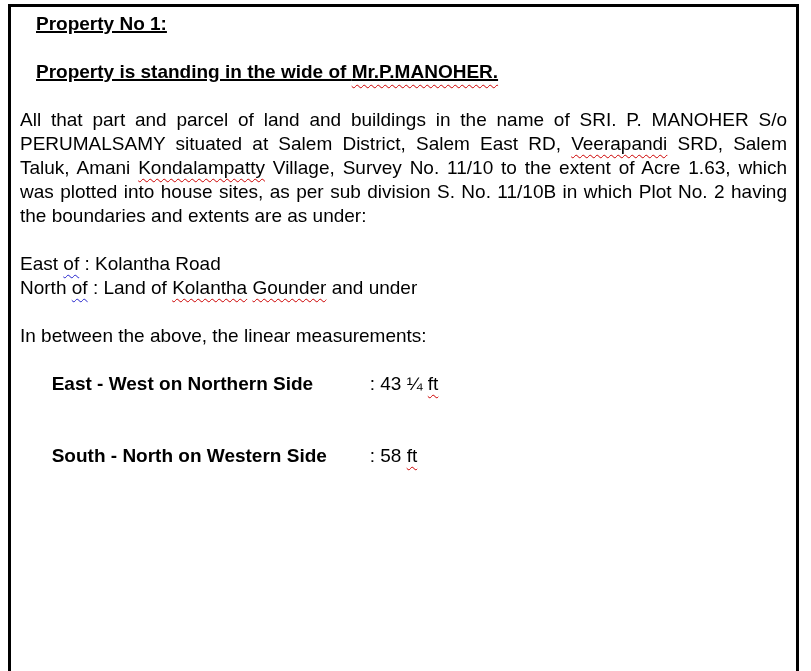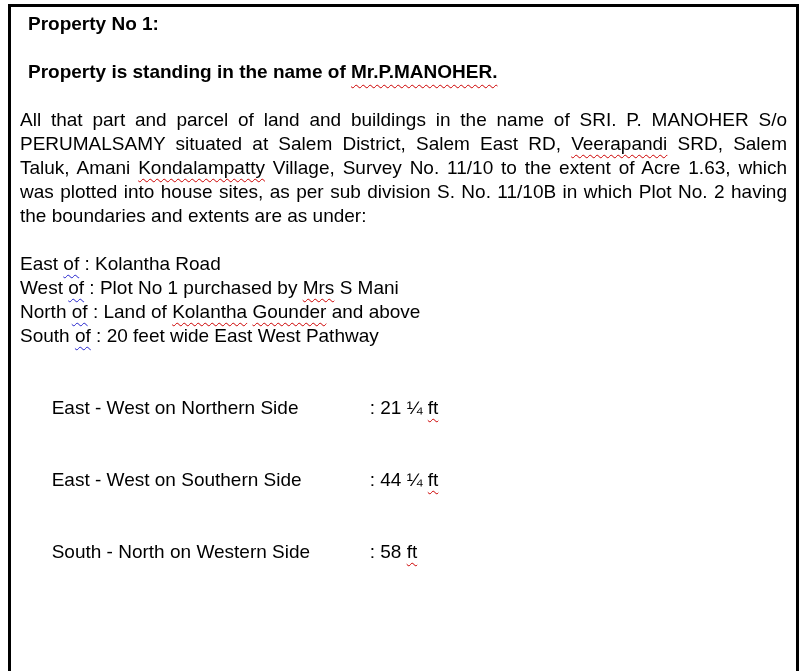--- a/index.html
+++ b/index.html
@@ -15,27 +15,28 @@
     width: 791px; height: 700px; 
     border: 3px solid #000000;
     box-sizing: border-box;
     padding: 5px 9px 0 9px;
     color: #000000;
     font-size: 19px;
     line-height: 24px;
   }
   .heading {
     font-weight: bold;
+    text-decoration: underline;
     text-decoration-thickness: 2px;
-    margin: 0 0 24px 8px;
+    margin: 0 0 24px 16px;
   }
   .block { margin: 0 0 24px 0; }
   .just { text-align: justify; }
   .line { white-space: pre-wrap; }
-  .mlabel { display: inline-block; width: 318px; }
+  .mlabel { display: inline-block; width: 318px; font-weight: bold; }
   .w-red {
     text-decoration-line: underline;
     text-decoration-style: wavy;
     text-decoration-color: #cc0000;
     text-decoration-thickness: 1px;
     text-underline-offset: 4px;
     text-align: center;
   }
   .w-blue {
     text-decoration-line: underline;
@@ -46,36 +47,32 @@
   }
   .heading .w-red { text-underline-offset: 6px; }
 </style>
 </head>
 <body>
 
 <div class="page">
 
   <div class="heading"><span>Property No 1:</span></div>
 
-  <div class="heading"><span>Property is standing in the name of </span><span class="w-red">Mr.P.MANOHER.</span></div>
+  <div class="heading"><span>Property is standing in the wide of </span><span class="w-red">Mr.P.MANOHER.</span></div>
 
   <div class="block just"><span>All that part and parcel of land and buildings in the name of SRI. P. MANOHER S/o PERUMALSAMY situated at Salem District, Salem East RD, </span><span class="w-red">Veerapandi</span><span> SRD, Salem Taluk, Amani </span><span class="w-red">Kondalampatty</span><span> Village, Survey No. 11/10 to the extent of Acre 1.63, which was plotted into house sites, as per sub division S. No. 11/10B in which Plot No. 2 having the boundaries and extents are as under:</span></div>
 
   <div class="block">
     <div class="line"><span>East </span><span class="w-blue">of</span><span> : Kolantha Road</span></div>
-    <div class="line"><span>West </span><span class="w-blue">of</span><span> : Plot No 1 purchased by </span><span class="w-red">Mrs</span><span> S Mani</span></div>
-    <div class="line"><span>North </span><span class="w-blue">of</span><span> : Land of </span><span class="w-red">Kolantha</span><span> </span><span class="w-red">Gounder</span><span> and above</span></div>
-    <div class="line"><span>South </span><span class="w-blue">of</span><span> : 20 feet wide East West Pathway</span></div>
+    <div class="line"><span>North </span><span class="w-blue">of</span><span> : Land of </span><span class="w-red">Kolantha</span><span> </span><span class="w-red">Gounder</span><span> and under</span></div>
   </div>
 
   <div class="block">
+    <div class="line"><span>In between the above, the linear measurements:</span></div>
     <div class="line">
-      <span class="mlabel">East - West on Northern Side</span><span><span>: 21 ¼ </span><span class="w-red">ft</span></span>
-    </div>
-    <div class="line">
-      <span class="mlabel">East - West on Southern Side</span><span><span>: 44 ¼ </span><span class="w-red">ft</span></span>
+      <span class="mlabel">East - West on Northern Side</span><span><span>: 43 ¼ </span><span class="w-red">ft</span></span>
     </div>
     <div class="line">
       <span class="mlabel">South - North on Western Side</span><span><span>: 58 </span><span class="w-red">ft</span></span>
     </div>
   </div>
 
 </div>
 
 </body></html>

